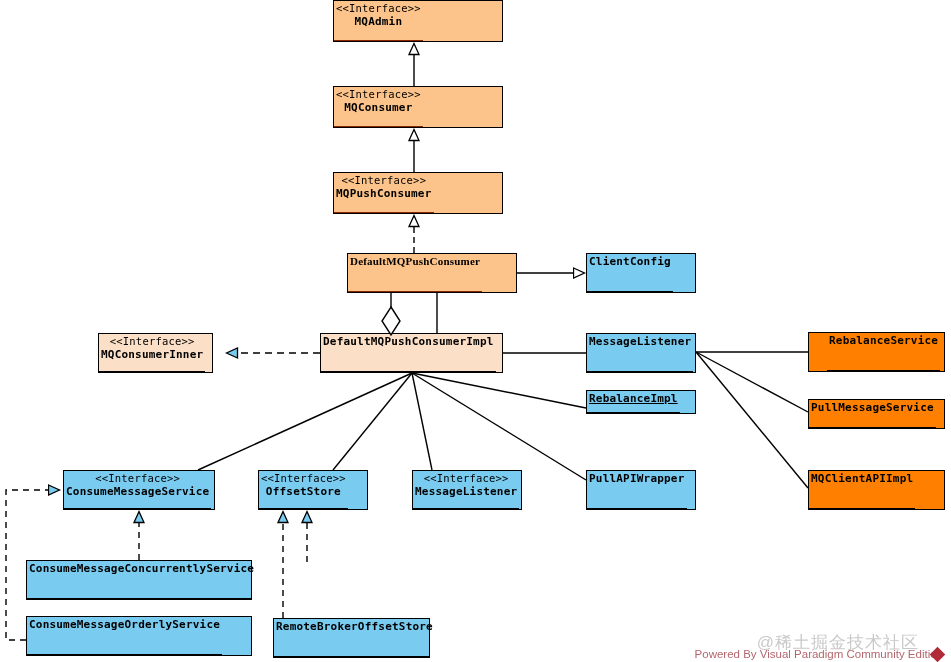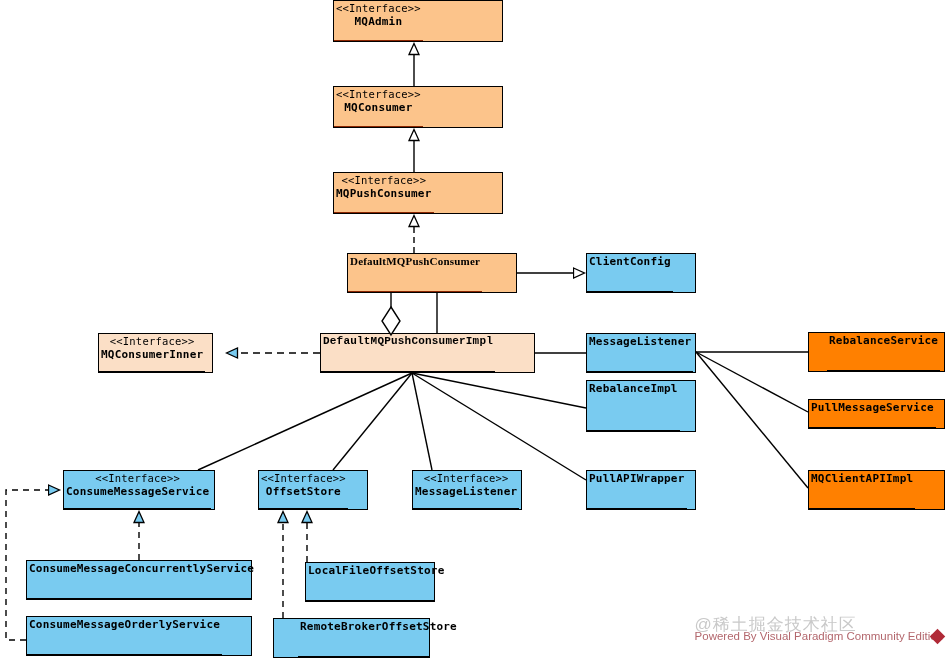--- a/index.html
+++ b/index.html
@@ -31,21 +31,21 @@
   .c-blue .body{background:#79cbf0;}
 
   .c-deep{background:#ff8000;}
   .c-deep .hdr{background:#ff8000;border-bottom:1.5px solid #000;}
   .c-deep .body{background:#ff8000;}
 
   
   #wires{position:absolute;left:0;top:0;width:951px;height:662px;overflow:visible;}
 
   
-  #wm{position:absolute;right:8px;bottom:18px;
+  #wm{position:absolute;right:8px;bottom:0;text-align:right;
       font-family:"Liberation Sans","DejaVu Sans",sans-serif;
       pointer-events:none;}
   #wm .cn{display:block;font-size:17px;color:#c9c9c9;letter-spacing:1px;
           line-height:1.1;margin-right:24px;}
   #wm .en{display:block;font-size:11.5px;color:#b3676d;line-height:1.2;
           margin-top:-4px;}
   #wm .dia{position:absolute;right:0px;bottom:2px;width:11px;height:11px;
            background:#b02a37;transform:rotate(45deg);}
 </style>
 </head>
@@ -140,42 +140,42 @@
   </div>
 
   <div class="uml c-peach" style="left:98px;top:333px;width:115px;height:40px;">
     <div class="hdr">
       <span class="stereo">&lt;&lt;Interface&gt;&gt;</span>
       <span class="nm">MQConsumerInner</span>
     </div>
     <div class="body"></div>
   </div>
 
-  <div class="uml c-peach" style="left:320px;top:333px;width:215px;height:40px;font-family:Liberation Mono, monospace;">
+  <div class="uml c-peach" style="left:320px;top:333px;width:183px;height:40px;">
     <div class="hdr">
       <span class="nm">DefaultMQPushConsumerImpl</span>
     </div>
     <div class="body"></div>
   </div>
 
   <div class="uml c-blue" style="left:586px;top:333px;width:110px;height:40px;">
     <div class="hdr">
       <span class="nm">MessageListener</span>
     </div>
     <div class="body"></div>
   </div>
 
   <div class="uml c-deep" style="left:808px;top:332px;width:137px;height:40px;padding-left:18px;">
     <div class="hdr">
       <span class="nm">RebalanceService</span>
     </div>
     <div class="body"></div>
   </div>
 
-  <div class="uml c-blue" style="left:586px;top:380px;width:110px;height:52px;">
+  <div class="uml c-blue" style="left:586px;top:390px;width:110px;height:24px;text-decoration:underline;">
     <div class="hdr">
       <span class="nm">RebalanceImpl</span>
     </div>
     <div class="body"></div>
   </div>
 
   <div class="uml c-deep" style="left:808px;top:399px;width:137px;height:30px;">
     <div class="hdr">
       <span class="nm">PullMessageService</span>
     </div>
@@ -220,35 +220,29 @@
     <div class="body"></div>
   </div>
 
   <div class="uml c-blue" style="left:26px;top:560px;width:226px;height:40px;">
     <div class="hdr">
       <span class="nm">ConsumeMessageConcurrentlyService</span>
     </div>
     <div class="body"></div>
   </div>
 
-  <div class="uml c-blue" style="left:305px;top:562px;width:130px;height:40px;">
-    <div class="hdr">
-      <span class="nm">LocalFileOffsetStore</span>
-    </div>
-    <div class="body"></div>
-  </div>
 
   <div class="uml c-blue" style="left:26px;top:616px;width:226px;height:40px;">
     <div class="hdr">
       <span class="nm">ConsumeMessageOrderlyService</span>
     </div>
     <div class="body"></div>
   </div>
 
-  <div class="uml c-blue" style="left:273px;top:618px;width:157px;height:40px;padding-left:24px;">
+  <div class="uml c-blue" style="left:273px;top:618px;width:157px;height:40px;">
     <div class="hdr">
       <span class="nm">RemoteBrokerOffsetStore</span>
     </div>
     <div class="body"></div>
   </div>
 
   <svg style="position:absolute;left:378px;top:305px;width:26px;height:34px;overflow:visible;">
     <polygon points="13,2 22,16 13,30 4,16" fill="#ffffff" stroke="#000" stroke-width="1.4"></polygon>
   </svg>
 

